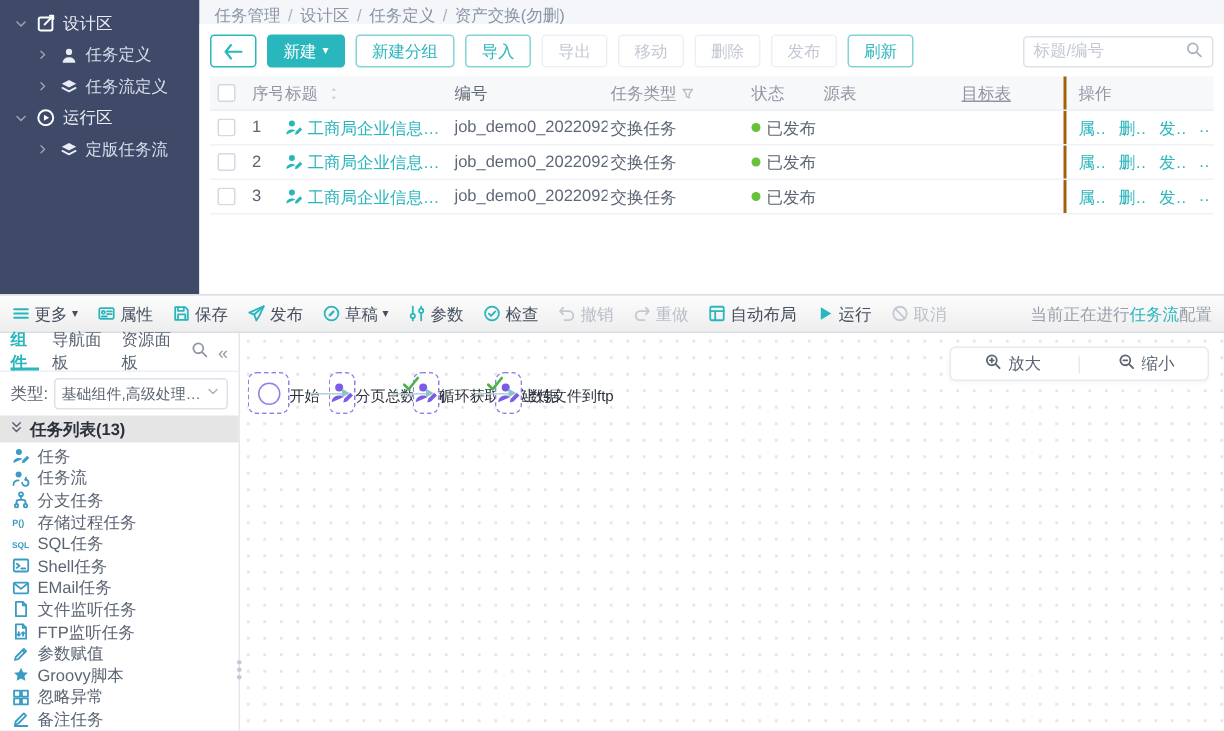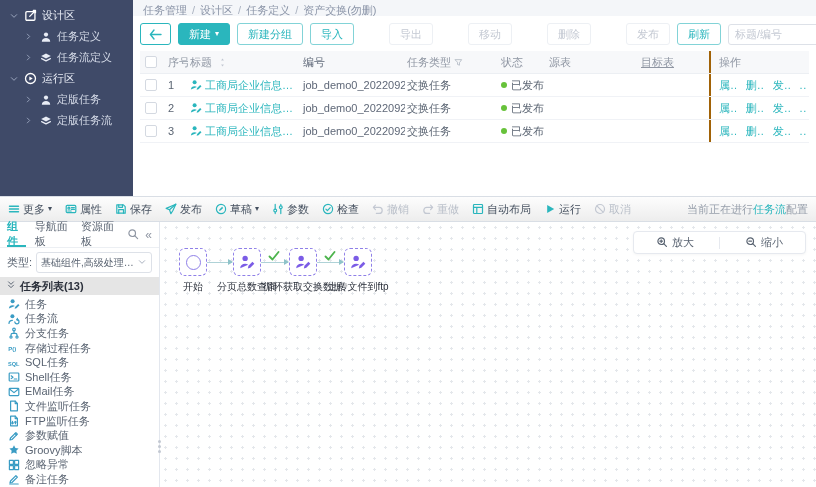--- a/index.html
+++ b/index.html
@@ -20,21 +20,21 @@
   .breadcrumb { height:16px; padding:3px 0 0 10px; color:#8b95a8; white-space:nowrap; }
   .breadcrumb .sep { margin:0 5px; color:#aab2c0; }
   .card { flex:1; background:#fff; padding:5px 7px 0 7px; overflow:hidden; }
 
   .toolbar { display:flex; align-items:center; gap:7px; height:26px; }
   .btn { height:22px; padding:0 10px; border-radius:3px; border:1px solid transparent; background:#fff;
          display:inline-flex; align-items:center; gap:4px; white-space:nowrap; cursor:pointer; }
   .btn.back { color:#2ab6bd; border-color:#2ab6bd; padding:0 8px; font-size:12px; }
   .btn.primary { background:#2ab6bd; border-color:#2ab6bd; color:#fff; }
   .btn.outline { color:#2ab6bd; border-color:#82d3d7; }
-  .btn.disabled { color:#c3c8d2; border-color:#edf0f4; cursor:default;margin-left:28px; }
+  .btn.disabled { color:#c3c8d2; border-color:#edf0f4; cursor:default; }
   .caret { font-size:8px; line-height:1; }
   .search-box { margin-left:auto; width:127px; height:21px; border:1px solid #dde1e8; border-radius:3px;
                 display:flex; align-items:center; padding:0 6px; background:#fff; }
   .search-box input { border:none; outline:none; flex:1; min-width:0; font-size:11px; color:#5a6472; font-family:inherit; }
   .search-box input::placeholder { color:#c3c8d2; }
 
   .tbl { margin-top:4px; }
   .tr { display:flex; align-items:center; height:23px; border-bottom:1px solid #f0f2f6; }
   .tr.head { background:#f7f8fa; color:#8f96a3; border-bottom:1px solid #eceff3; }
   .td { padding:0 2px; white-space:nowrap; overflow:hidden; display:flex; align-items:center; }
@@ -79,21 +79,21 @@
   .cp-item { height:14.6px; display:flex; align-items:center; gap:5px; padding-left:8px; color:#5a6472; cursor:pointer; white-space:nowrap; }
   .cp-item .ci { width:12px; height:12px; flex:none; display:flex; align-items:center; justify-content:center; }
 
   .canvas { flex:1; position:relative; background:#fff;
             background-image:radial-gradient(#e4e7eb 1px, transparent 1.2px); background-size:11px 11px; }
   .zoomctl { position:absolute; top:9px; right:10px; height:23px; background:#fff; border:1px solid #e6e9ef;
              border-radius:4px; display:flex; align-items:center; padding:0 22px; gap:16px; color:#5a6472;
              box-shadow:0 1px 3px rgba(0,0,0,0.04); }
   .zoombtn { display:inline-flex; align-items:center; gap:4px; cursor:pointer; }
   .zoomdiv { width:1px; height:12px; background:#e6e9ef; margin:0 9px; }
-  .node { position:absolute; width:56px; display:flex; flex-direction:column; align-items:center; cursor:pointer; }
+  .node { position:absolute; width:56px; display:flex; flex-direction:row; align-items:center; cursor:pointer; }
   .node-box { width:28px; height:28px; border:1px dashed #8f80e8; border-radius:6px; background:#fff;
               display:flex; align-items:center; justify-content:center; }
   .node-circle { width:15px; height:15px; border:1.6px solid #8f80e8; border-radius:50%; }
   .node-label { margin-top:4px; font-size:10px; color:#2b303b; white-space:nowrap; }
   .conn { position:absolute; height:1px; background:#afd2d7; }
   .conn::after { content:""; position:absolute; right:-1px; top:-3px; border-left:5px solid #8fc3c9;
                  border-top:3.5px solid transparent; border-bottom:3.5px solid transparent; }
   .conn-check { position:absolute; width:14px; height:12px; }
   .drag-handle { position:absolute; left:-2px; top:218px; width:4px; display:flex; flex-direction:column; gap:2px; cursor:col-resize; }
   .drag-handle i { width:3px; height:3px; border-radius:50%; background:#c3c8d2; }
@@ -154,34 +154,20 @@
               <path d="M2.8 4.4L6 7.6l3.2-3.2"></path>
             </svg>
           </span>
           <span class="sb-ic">
             <svg width="13" height="13" viewBox="0 0 12 12" fill="none" stroke="#fff" stroke-width="1.2" stroke-linecap="round" stroke-linejoin="round">
               <circle cx="6" cy="6" r="4.6"></circle>
               <path d="M4.9 4.1v3.8L8.1 6z" fill="#fff" stroke="none"></path>
             </svg>
           </span>
           <span class="sb-label">运行区</span>
-        </div>
-        <div class="sb-item child">
-          <span class="sb-chev">
-            <svg width="9" height="9" viewBox="0 0 12 12" fill="none" stroke="#9aa5bd" stroke-width="1.2" stroke-linecap="round" stroke-linejoin="round">
-              <path d="M4.4 2.8L7.6 6l-3.2 3.2"></path>
-            </svg>
-          </span>
-          <span class="sb-ic">
-            <svg width="12" height="12" viewBox="0 0 12 12" fill="none" stroke="#e8ecf5" stroke-width="1.2" stroke-linecap="round" stroke-linejoin="round">
-              <circle cx="6" cy="3.6" r="2.1" fill="#e8ecf5" stroke="none"></circle>
-              <path d="M1.8 10.8c0-2.4 1.9-3.7 4.2-3.7s4.2 1.3 4.2 3.7z" fill="#e8ecf5" stroke="none"></path>
-            </svg>
-          </span>
-          <span class="sb-label">定版任务</span>
         </div>
         <div class="sb-item child">
           <span class="sb-chev">
             <svg width="9" height="9" viewBox="0 0 12 12" fill="none" stroke="#9aa5bd" stroke-width="1.2" stroke-linecap="round" stroke-linejoin="round">
               <path d="M4.4 2.8L7.6 6l-3.2 3.2"></path>
             </svg>
           </span>
           <span class="sb-ic">
             <svg width="12" height="12" viewBox="0 0 12 12" fill="none" stroke="#e8ecf5" stroke-width="1.2" stroke-linecap="round" stroke-linejoin="round">
               <path d="M6 1.4L10.8 3.9 6 6.4 1.2 3.9z" fill="#e8ecf5" stroke="none"></path>

